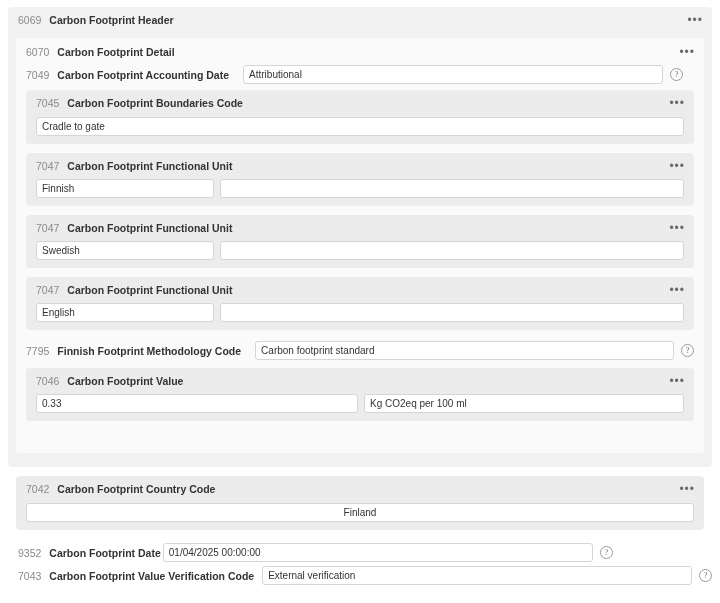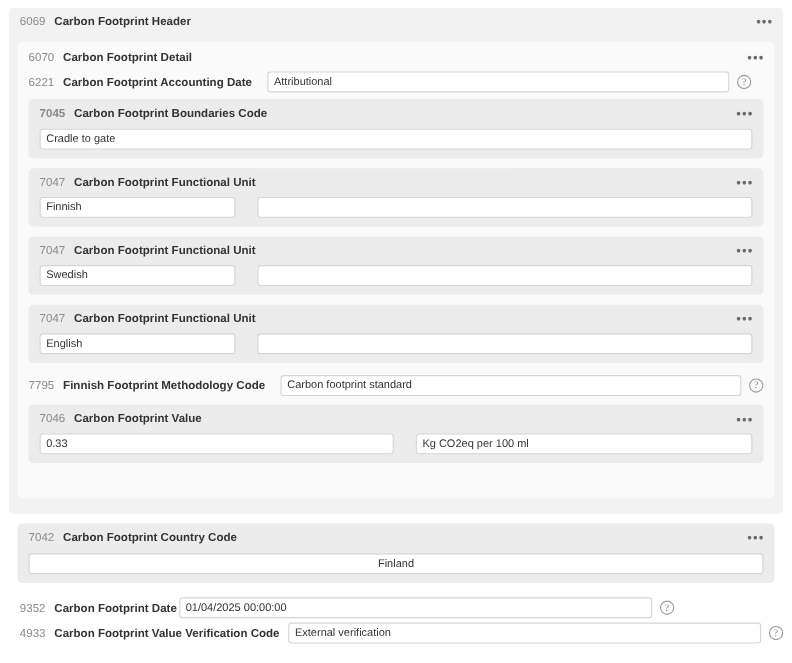--- a/index.html
+++ b/index.html
@@ -121,21 +121,21 @@
     margin: 0 10px 9px 10px;
     background: #ececec;
     border-radius: 4px;
     padding-bottom: 0;
   }
 
   .inline-row {
     display: flex;
     align-items: center;
     padding: 0 10px 8px 10px;
-    gap: 20px;
+    gap: 6px;
   }
 </style>
 </head>
 <body>
 
 <div class="page">
 
   <div class="panel level1" id="root-panel">
     <div class="panel-head">
       <span class="code">6069</span>
@@ -145,29 +145,29 @@
   </div>
 
   <div class="panel level2" id="detail-panel">
     <div class="panel-head" style="height:27px;">
       <span class="code">6070</span>
       <span class="title">Carbon Footprint Detail</span>
       <span class="dots">•••</span>
     </div>
 
     <div class="row" style="padding:0 10px 6px 0;">
-      <span class="code">6221</span>
+      <span class="code">7049</span>
       <span class="title">Carbon Footprint Accounting Date</span>
       <input class="inp" style="width: 420px; margin-left: 14px;" value="Attributional">
       <span class="help">?</span>
     </div>
 
     <div class="sub-panel">
       <div class="panel-head">
-        <span class="code" style="margin-left:0;font-weight:bold;">7045</span>
+        <span class="code" style="margin-left:0;">7045</span>
         <span class="title">Carbon Footprint Boundaries Code</span>
         <span class="dots">•••</span>
       </div>
       <div class="full-inp-wrap">
         <input class="inp" style="width: 100%;" value="Cradle to gate">
       </div>
     </div>
 
     <div class="sub-panel">
       <div class="panel-head">
@@ -237,19 +237,19 @@
   </div>
 
   <div class="row" style="position:absolute; left:8px; top:543px; width:704px;">
     <span class="code" style="margin-left:10px;">9352</span>
     <span class="title">Carbon Footprint Date</span>
     <input class="inp" style="width: 430px; margin-left: 2px;" value="01/04/2025 00:00:00">
     <span class="help">?</span>
   </div>
 
   <div class="row" style="position:absolute; left:8px; top:566px; width:704px;">
-    <span class="code" style="margin-left:10px;">4933</span>
+    <span class="code" style="margin-left:10px;">7043</span>
     <span class="title">Carbon Footprint Value Verification Code</span>
     <input class="inp" style="width: 430px; margin-left: 8px;" value="External verification">
     <span class="help">?</span>
   </div>
 
 </div>
 
 </body></html>

